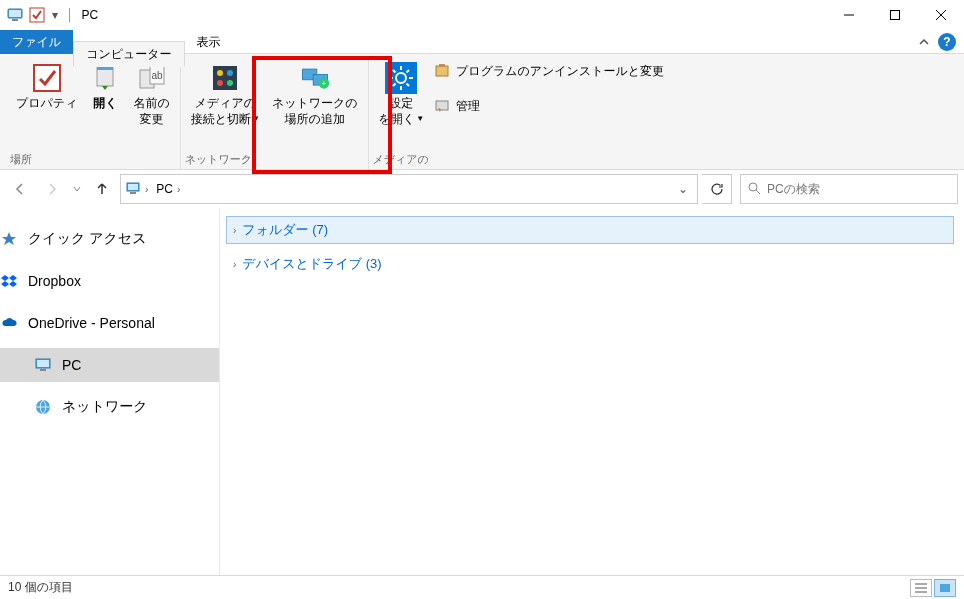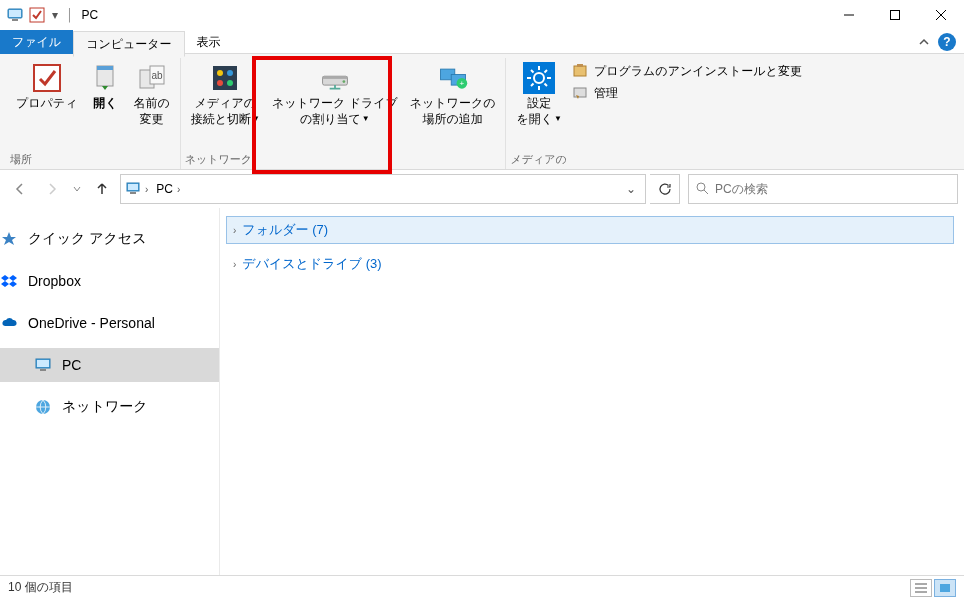--- a/index.html
+++ b/index.html
@@ -12,48 +12,48 @@
 .titlebar .sep { margin: 0 6px; color: #888; }
 .titlebar .title { margin-left: 2px; }
 .winbtns { margin-left: auto; display: flex; }
 .winbtns div { width: 46px; height: 30px; display: flex; align-items: center; justify-content: center; }
 .winbtns svg { stroke: #000; stroke-width: 1; fill: none; }
 
 
 .tabs { height: 24px; display: flex; align-items: stretch; border-bottom: 1px solid #dadada; position: relative; }
 .tab { padding: 12px 12px; display: flex; align-items: center; font-size: 12px; cursor: default; }
 .tab.file { background: #1979ca; color: #fff; }
-.tab.active { background: #f5f5f5; border: 1px solid #dadada; border-bottom: 1px solid #f5f5f5; position: relative; top: 1px; }
+.tab.active { background: #f5f5f5; border: 1px solid #dadada; border-bottom: 1px solid #f5f5f5; position: relative; top: 11px; }
 .tabs .right { margin-left: auto; display: flex; align-items: center; padding-right: 8px; gap: 8px; }
 .chevup { width: 12px; height: 12px; }
 .helpicon { width: 18px; height: 18px; background: #1979ca; border-radius: 50%; color: #fff; display: flex; align-items: center; justify-content: center; font-weight: bold; font-size: 12px; }
 
 
 .ribbon { height: 116px; background: #f5f5f5; border-bottom: 1px solid #dadada; display: flex; padding: 4px 6px 0 6px; }
 .group { display: flex; flex-direction: column; align-items: center; border-right: 1px solid #e1e1e1; padding: 0 4px; }
 .group:last-child { border-right: none; }
 .group .buttons { display: flex; flex: 1; align-items: flex-start; }
 .group .label { font-size: 11px; color: #666; padding: 3px 0 2px; text-align: left; width: 100%; }
 .rbtn { display: flex; flex-direction: column; align-items: center; justify-content: flex-start; padding: 4px 6px 0; min-width: 48px; text-align: center; line-height: 1.3; font-size: 12px; }
 .rbtn .ico { width: 32px; height: 32px; margin-bottom: 2px; display: flex; align-items: center; justify-content: center; }
 .rbtn .lab { white-space: pre-line; }
-.smallcol { display: flex; flex-direction: column; gap: 0; padding: 2px 4px 0; }
+.smallcol { display: flex; flex-direction: column; gap: 13px; padding: 2px 4px 0; }
 .sbtn { display: flex; align-items: center; gap: 6px; font-size: 12px; height: 22px; }
 .sbtn .sico { width: 16px; height: 16px; }
 .highlight { position: absolute; border: 4px solid #e60000; pointer-events: none; left: 252px; top: 56px; width: 140px; height: 118px; }
 
 
 .navrow { height: 38px; display: flex; align-items: center; padding: 4px 6px; gap: 4px; }
 .navbtn { width: 28px; height: 28px; display: flex; align-items: center; justify-content: center; color: #888; }
 .navbtn.enabled { color: #000; }
 .addressbar { flex: 1; height: 30px; border: 1px solid #ccc; display: flex; align-items: center; padding: 0 4px; gap: 4px; }
 .addressbar .crumb { display: flex; align-items: center; gap: 4px; padding: 0 4px; }
 .addressbar .dd { margin-left: auto; width: 20px; text-align: center; color: #555; }
 .refresh { width: 30px; height: 30px; border: 1px solid #ccc; border-left: none; display: flex; align-items: center; justify-content: center; }
-.searchbox { width: 270px; height: 30px; border: 1px solid #ccc; display: flex; align-items: center; padding: 0 6px; gap: 6px; color: #777; margin-left: 4px; }
+.searchbox { width: 218px; height: 30px; border: 1px solid #ccc; display: flex; align-items: center; padding: 0 6px; gap: 6px; color: #777; margin-left: 4px; }
 .searchbox input { border: none; outline: none; flex: 1; font-size: 12px; color: #333; background: transparent; }
 
 
 .body { display: flex; height: calc(599px - 30px - 24px - 116px - 38px - 24px); }
 .sidebar { width: 220px; border-right: 1px solid #eaeaea; padding: 14px 0 0 0; overflow: auto; }
 .navitem { height: 34px; display: flex; align-items: center; gap: 10px; font-size: 14px; }
 .navitem.selected { background: #d9d9d9; }
 .navitem .nico { width: 18px; height: 18px; display: flex; align-items: center; justify-content: center; }
 .navitem.sub { padding-left: 34px; }
 .gap { height: 8px; }
@@ -171,32 +171,20 @@
           <svg width="32" height="32" viewBox="0 0 32 32">
               <rect x="4" y="4" width="24" height="24" fill="#2c3e50"></rect>
               <circle cx="11" cy="11" r="3" fill="#f1c40f"></circle>
               <circle cx="21" cy="11" r="3" fill="#3498db"></circle>
               <circle cx="11" cy="21" r="3" fill="#e74c3c"></circle>
               <circle cx="21" cy="21" r="3" fill="#2ecc71"></circle>
             </svg>
         </div>
         <span class="lab"><span>メディアの
 接続と切断</span><span class="drop">▼</span></span>
-      </div>
-      <div class="rbtn" style="min-width:120px;">
-        <div class="ico">
-          <svg width="36" height="28" viewBox="0 0 36 28">
-              <rect x="4" y="12" width="28" height="10" rx="2" fill="#d8d8d8" stroke="#888"></rect>
-              <rect x="4" y="12" width="28" height="3" fill="#aaa"></rect>
-              <circle cx="28" cy="18" r="1.5" fill="#6a6"></circle>
-              <path d="M18 22 L18 26 M12 26 L24 26" stroke="#5a9" stroke-width="2"></path>
-            </svg>
-        </div>
-        <span class="lab"><span>ネットワーク ドライブ
-の割り当て</span><span class="drop">▼</span></span>
       </div>
       <div class="rbtn">
         <div class="ico">
           <svg width="36" height="28" viewBox="0 0 36 28">
               <rect x="4" y="4" width="16" height="12" fill="#4da6e0" stroke="#2a7ab0"></rect>
               <rect x="16" y="10" width="16" height="12" fill="#4da6e0" stroke="#2a7ab0"></rect>
               <circle cx="28" cy="20" r="6" fill="#2ecc71"></circle>
               <text x="28" y="23" font-size="9" text-anchor="middle" fill="#fff">+</text>
             </svg>
         </div>

